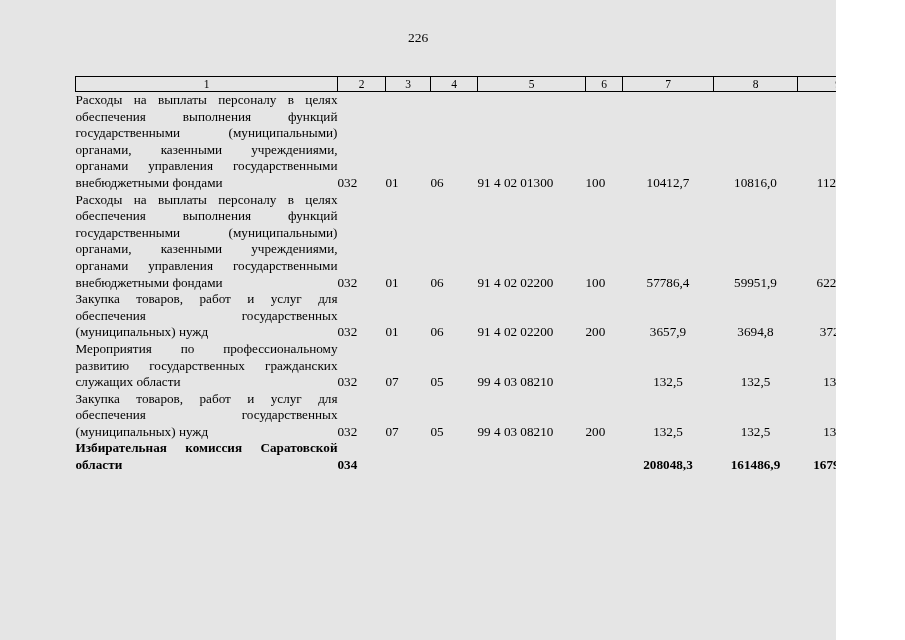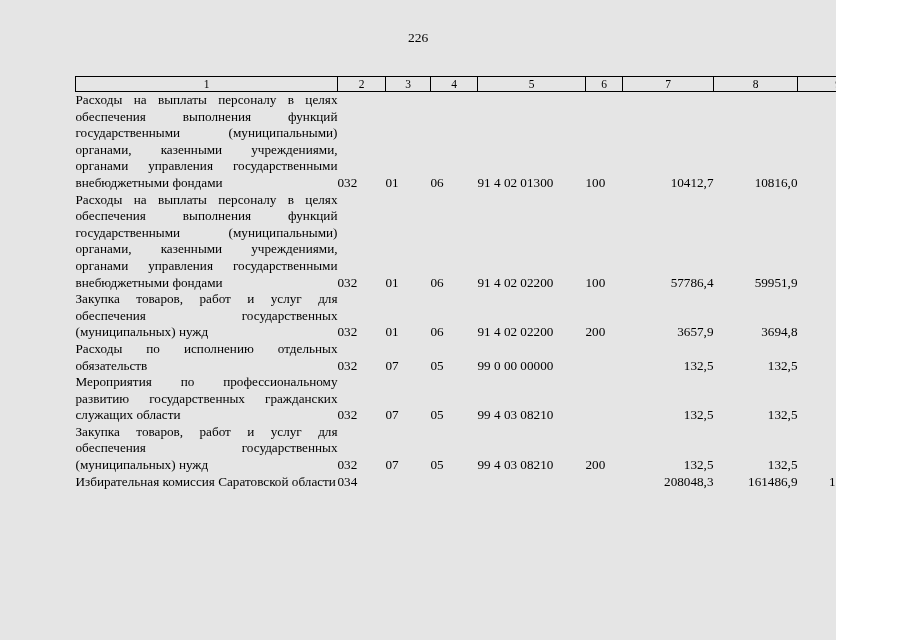--- a/index.html
+++ b/index.html
@@ -50,26 +50,26 @@
   td.name {
     text-align: justify;
     padding-left: 5px;
     padding-right: 4px;
   }
   td.ctr {
     text-align: left;
     white-space: nowrap;
   }
   td.num {
-    text-align: right;
+    text-align: center;
     padding-right: 6px;
     white-space: nowrap;
   }
   tr.bold td {
-    font-weight: normal;
+    font-weight: bold;
   }
 </style>
 </head>
 <body>
 
 <div class="page">
 
   <div class="page-number">226</div>
 
   <table class="budget">
@@ -131,31 +131,20 @@
       <td class="ctr">91 4 02 02200</td>
       <td class="ctr">200</td>
       <td class="num">3657,9</td>
       <td class="num">3694,8</td>
       <td class="num">3727,7</td>
     </tr>
 
 
 
 
-    <tr>
-      <td class="name">Расходы по исполнению отдельных обязательств</td>
-      <td class="ctr">032</td>
-      <td class="ctr">07</td>
-      <td class="ctr">05</td>
-      <td class="ctr">99 0 00 00000</td>
-      <td class="ctr"></td>
-      <td class="num">132,5</td>
-      <td class="num">132,5</td>
-      <td class="num">132,5</td>
-    </tr>
 
 
     <tr>
       <td class="name">Мероприятия по профессиональному развитию государственных гражданских служащих области</td>
       <td class="ctr">032</td>
       <td class="ctr">07</td>
       <td class="ctr">05</td>
       <td class="ctr">99 4 03 08210</td>
       <td class="ctr"></td>
       <td class="num">132,5</td>

